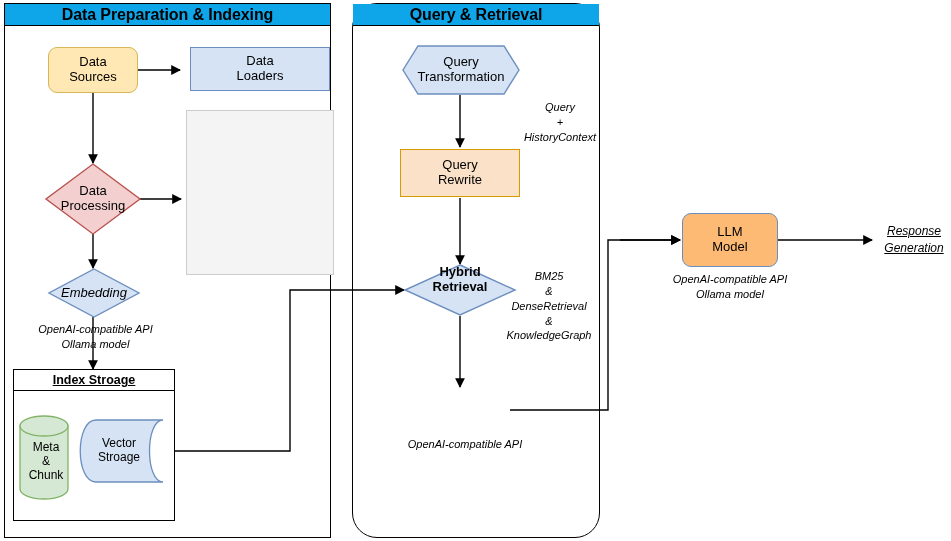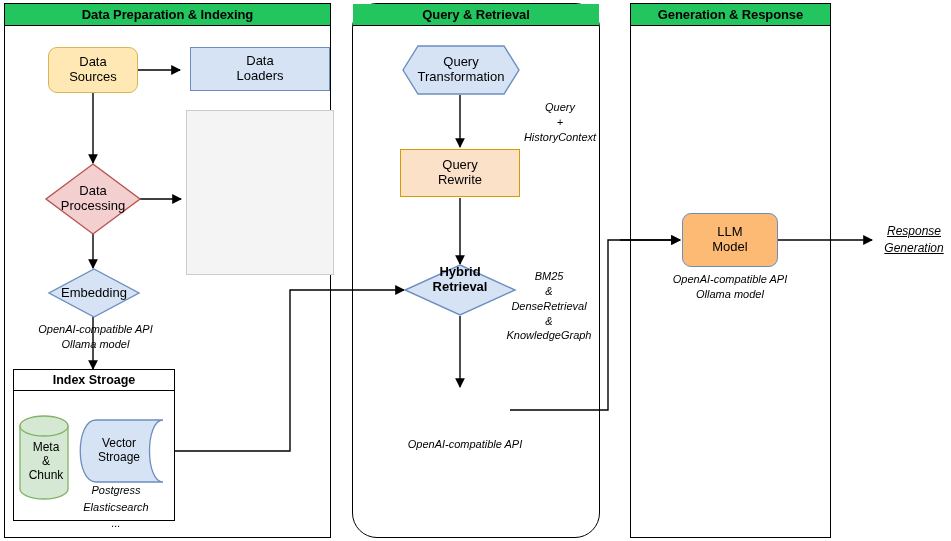--- a/index.html
+++ b/index.html
@@ -24,23 +24,23 @@
     background: #ffffff;
     box-sizing: border-box;
   }
   .lane-title {
     position: absolute;
     left: 0; right: 0; top: 0;
     height: 22px;
     border-bottom: 1.6px solid #000;
     box-sizing: border-box;
     display: flex; align-items: center; justify-content: center;
-    font-size: 13px; font-weight: bold;
+    font-size: 16px; font-weight: bold;
     letter-spacing: -0.1px;
-    background: #22c55e;
+    background: #0ea5e9;
   }
   
   .node {
     position: absolute;
     box-sizing: border-box;
     display: flex; align-items: center; justify-content: center;
     text-align: center;
     font-size: 13px;
     line-height: 1.15;
     white-space: pre-line;
@@ -85,21 +85,21 @@
     border: 1.6px solid #000;
     background: #fff;
     box-sizing: border-box;
     z-index: 3;
   }
   .subbox-title {
     position: absolute; left: 0; right: 0; top: 0; height: 21px;
     border-bottom: 1.6px solid #000;
     box-sizing: border-box;
     display: flex; align-items: center; justify-content: center;
-    font-size: 12.5px; font-weight: bold;
+    font-size: 12.5px; font-weight: bold; text-decoration: underline;
   }
   svg { overflow: visible; }
   .shp-txt {
     position: absolute;
     display: flex; align-items: center; justify-content: center;
     text-align: center; white-space: pre-line;
     font-size: 13px; line-height: 1.15;
     z-index: 6; pointer-events: none;
   }
 </style>
@@ -214,21 +214,21 @@
         <circle cx="30" cy="37" r="3"></circle>
       </g>
     </svg>
     <div class="panel-label" style="flex:1;">Knowledge
 Graph</div>
   </div>
 
   <svg style="position:absolute; left:48px; top:268px; z-index:5;" width="92" height="50">
     <polygon points="46,1 91,25 46,49 1,25" fill="#d5e3f5" stroke="#6c8ebf" stroke-width="1.4"></polygon>
   </svg>
-  <div class="shp-txt" style="left:48px; top:268px; width:92px; height:50px;">Embedding</div>
+  <div class="shp-txt" style="left:48px; top:268px; width:92px; height:50px;font-style:italic;">Embedding</div>
 
   <div class="note" style="left:18px; top:322px; width:155px;">OpenAI-compatible API
 Ollama model</div>
 
   <div class="subbox" style="left:13px; top:369px; width:162px; height:152px;">
     <div class="subbox-title">Index Stroage</div>
   </div>
 
   <svg style="position:absolute; left:18px; top:415px; z-index:6;" width="52" height="85">
     <path d="M 2 11 L 2 74 A 24 10 0 0 0 50 74 L 50 11 Z" fill="#d5e8d4" stroke="#82b366" stroke-width="1.3"></path>
@@ -237,23 +237,20 @@
   <div class="shp-txt" style="left:20px; top:424px; width:52px; height:76px; font-size:12px;">Meta
 &amp;
 Chunk</div>
 
   <svg style="position:absolute; left:73px; top:418px; z-index:6;" width="92" height="66">
     <path d="M 23 2 L 90 2 C 72 2 72 64 90 64 L 23 64 C 2 64 2 2 23 2 Z" fill="#d5e3f5" stroke="#6c8ebf" stroke-width="1.3"></path>
   </svg>
   <div class="shp-txt" style="left:80px; top:418px; width:78px; height:66px; font-size:12px;">Vector
 Stroage</div>
 
-  <div class="note" style="left:70px; top:482px; width:92px; line-height:1.5;">Postgress
-Elasticsearch
-...</div>
 
   <div class="lane" style="left:352px; top:3px; width:248px; height:535px;border-radius:25px;">
     <div class="lane-title">Query &amp; Retrieval</div>
   </div>
 
   <svg style="position:absolute; left:402px; top:45px; z-index:5;" width="118" height="50">
     <polygon points="16,1 102,1 117,25 102,49 16,49 1,25" fill="#d5e3f5" stroke="#6c8ebf" stroke-width="1.4"></polygon>
   </svg>
   <div class="shp-txt" style="left:402px; top:45px; width:118px; height:50px;">Query
 Transformation</div>
@@ -274,23 +271,20 @@
 
   <div class="note" style="left:494px; top:269px; width:110px;">BM25
 &amp;
 DenseRetrieval
 &amp;
 KnowledgeGraph</div>
 
 
   <div class="note" style="left:390px; top:437px; width:150px;">OpenAI-compatible API</div>
 
-  <div class="lane" style="left:630px; top:3px; width:201px; height:535px;">
-    <div class="lane-title">Generation &amp; Response</div>
-  </div>
 
   <div class="node rounded" style="left:682px; top:213px; width:96px; height:54px;
               background:#fdba74; border:1.4px solid #6c8ebf;">LLM
 Model</div>
 
   <div class="note" style="left:660px; top:272px; width:140px;">OpenAI-compatible API
 Ollama model</div>
 
   <div class="note note-underline" style="left:878px; top:223px; width:72px; font-size:12px; line-height:1.45; text-align:center;">Response
 Generation</div>

